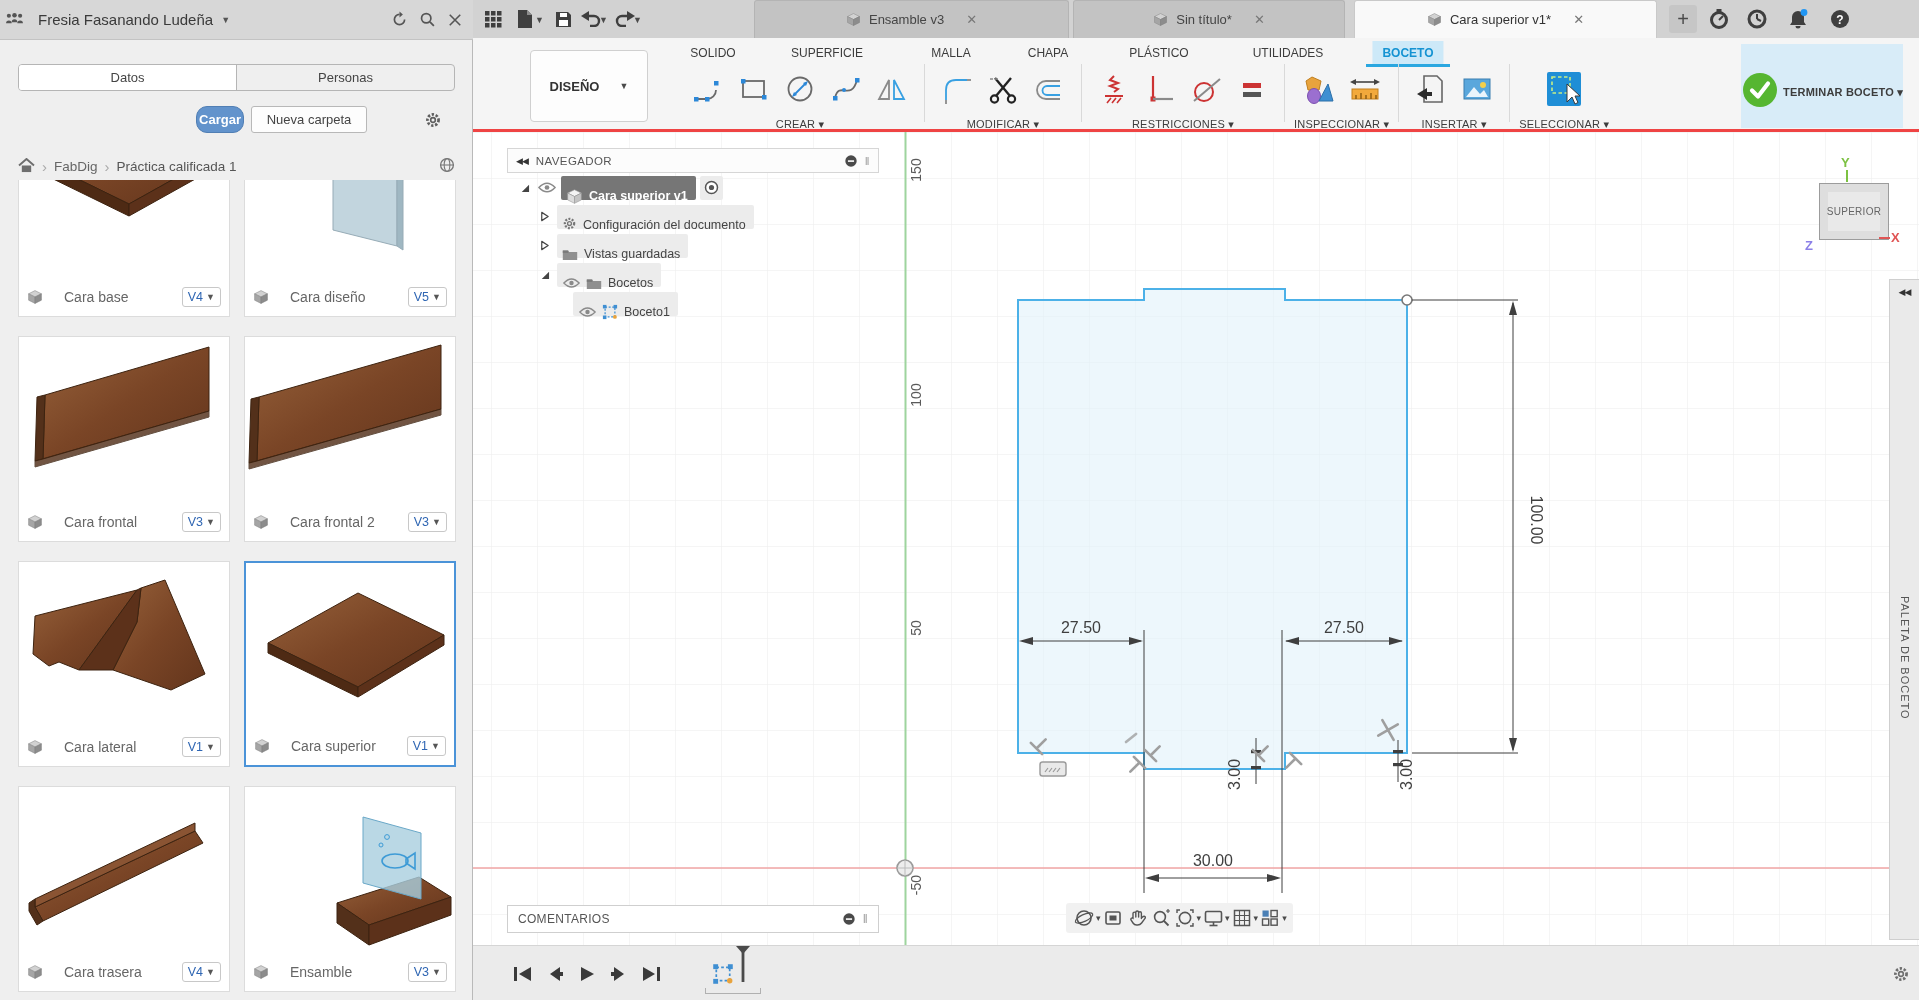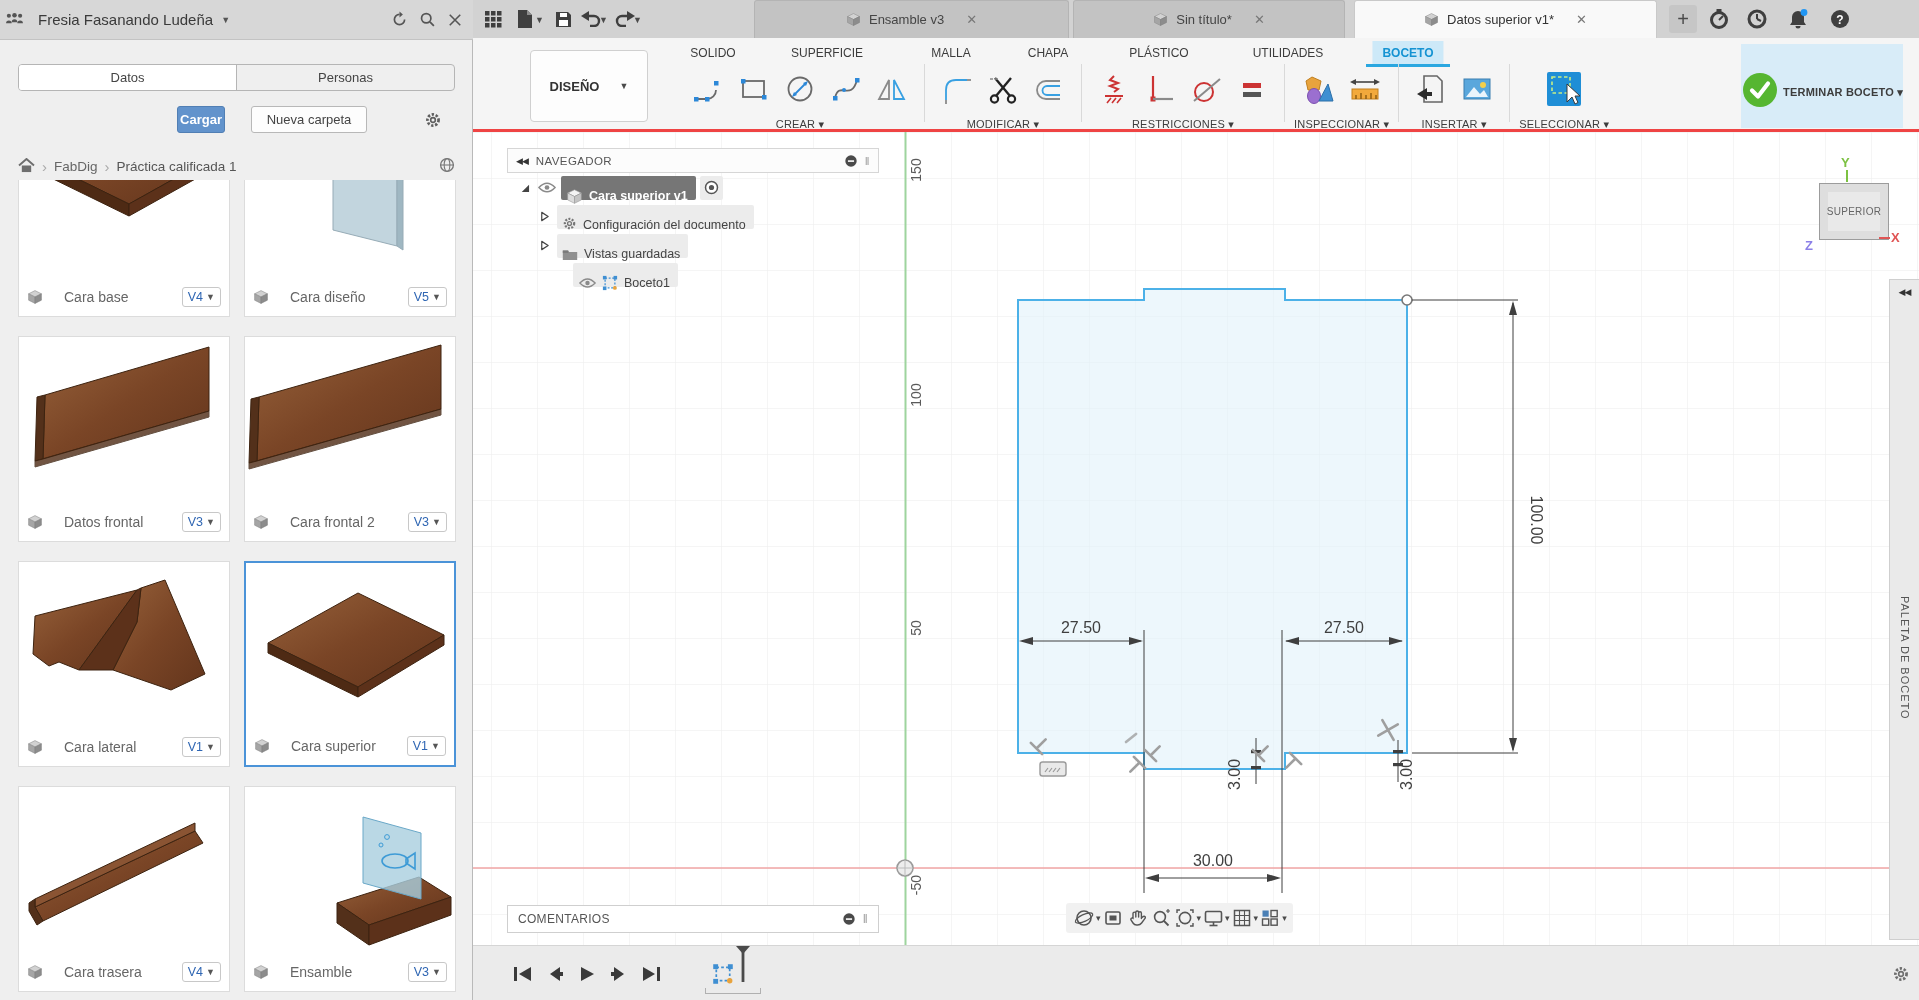--- a/index.html
+++ b/index.html
@@ -9,21 +9,21 @@
 
   
   #lp{position:absolute;left:0;top:0;width:473px;height:1000px;background:#efefef;border-right:1px solid #b9b9b9}
   #lp-header{position:absolute;left:0;top:0;width:473px;height:40px;background:#d7d7d7;border-bottom:1px solid #c3c3c3;display:flex;align-items:center}
   #lp-user{font-size:15px;color:#3a3a3a;margin-left:10px}
   .hicon{display:flex;align-items:center;justify-content:center;width:28px;height:28px;color:#555}
   #lp-tabs{position:absolute;left:18px;top:64px;width:437px;height:27px;display:flex;border:1px solid #b5b5b5;border-radius:4px;overflow:hidden;background:transparent}
   .lp-tab{flex:1;display:flex;align-items:center;justify-content:center;font-size:13px;color:#444}
   .lp-tab.on{background:#fff}
   .lp-tab.off{background:transparent;border-left:1px solid #b5b5b5}
-  .btn-blue{position:absolute;left:177px;top:106px;width:48px;height:27px;background:#6293cc;border:1px solid #517fb4;border-radius:3px;color:#fff;font-weight:bold;font-size:13px;display:flex;align-items:center;justify-content:center}
+  .btn-blue{position:absolute;left:196px;top:106px;width:48px;height:27px;background:#6293cc;border:1px solid #517fb4;border-radius:11px;color:#fff;font-weight:bold;font-size:13px;display:flex;align-items:center;justify-content:center}
   .btn-plain{position:absolute;left:251px;top:106px;width:116px;height:27px;background:#fdfdfd;border:1px solid #b8b8b8;border-radius:3px;color:#444;font-size:13px;display:flex;align-items:center;justify-content:center}
   #lp-crumb{position:absolute;left:18px;top:154px;width:437px;height:24px;display:flex;align-items:center;font-size:13.5px;color:#666}
   #lp-crumb .sep{color:#aaa;margin:0 7px;font-size:15px}
   #cards-viewport{position:absolute;left:0;top:180px;width:473px;height:820px;overflow:hidden}
   #cards-grid{position:relative;top:-69px;left:18px;width:438px;display:grid;grid-template-columns:212px 212px;column-gap:14px;row-gap:19px}
   .card{width:212px;height:206px;background:#fff;border:1px solid #dcdcdc;position:relative}
   .card.sel{border:2px solid #4b93d8}
   .card .thumb{position:absolute;inset:0 0 38px 0;overflow:hidden}
   .card .meta{position:absolute;left:0;right:0;bottom:0;height:38px;display:flex;align-items:center;padding:0 8px}
   .card .nm{font-size:14px;color:#666;margin-left:21px;flex:1;white-space:nowrap;overflow:hidden}
@@ -259,21 +259,21 @@
         <div class="card">
           <div class="thumb"><svg width="212" height="168">
             <polygon points="24,122 26,58 190,10 190,74" fill="url(#wg)" stroke="#3d2310"></polygon>
             <polygon points="16,124 24,122 26,58 18,60" fill="#53301a" stroke="#3d2310"></polygon>
             <polygon points="16,124 190,74 190,80 16,130" fill="#4e2a14" stroke="#3d2310" opacity=".8"></polygon>
               </svg></div>
           <div class="meta">
               <svg width="16" height="16">
                 <use href="#i-cube"></use>
               </svg>
-            <span class="nm">Datos frontal</span>
+            <span class="nm">Cara frontal</span>
             <span class="vchip">
                 <b>V3</b>
                 <i>▼</i>
               </span>
             </div>
         </div>
 
         <div class="card">
           <div class="thumb"><svg width="212" height="168">
             <polygon points="12,124 14,60 196,8 196,72" fill="url(#wg)" stroke="#3d2310"></polygon>
@@ -428,21 +428,21 @@
       <svg width="15" height="15">
           <use href="#i-cube"></use>
         </svg>
       <span>Sin título*</span>
       <span class="x">✕</span>
     </div>
     <div class="dtab on" style="left:881px;width:303px">
       <svg width="15" height="15">
           <use href="#i-cube"></use>
         </svg>
-      <span>Datos superior v1*</span>
+      <span>Cara superior v1*</span>
       <span class="x">✕</span>
     </div>
     <div class="abs" style="left:1196px;top:5px;width:28px;height:28px;background:#c6c6c6;border-radius:3px;display:flex;align-items:center;justify-content:center;font-size:20px;color:#4a4a4a">+</div>
 
     <span class="tr-icon" style="left:1233px">
         <svg width="20" height="20">
           <circle cx="10" cy="11" r="7.5" fill="none" stroke="#3f3f3f" stroke-width="3"></circle>
           <rect x="7.5" y="0" width="5" height="4" fill="#3f3f3f"></rect>
           <line x1="10" y1="11" x2="14" y2="7" stroke="#3f3f3f" stroke-width="2"></line>
         </svg>
@@ -813,20 +813,38 @@
             <use href="#i-tri"></use>
           </svg>
         </span>
       <span class="chip">
         <svg width="16" height="13">
             <use href="#i-folder"></use>
           </svg>
         <span>Vistas guardadas</span>
       </span>
     </div>
+    <div class="nrow" style="padding-left:30px">
+      <span class="tribox">
+          <svg width="11" height="11">
+            <use href="#i-trie"></use>
+          </svg>
+        </span>
+      <span class="chip">
+        <span class="eyebox" style="width:18px">
+            <svg width="17" height="12">
+              <use href="#i-eye"></use>
+            </svg>
+          </span>
+        <svg width="16" height="13">
+            <use href="#i-folder"></use>
+          </svg>
+        <span>Bocetos</span>
+      </span>
+    </div>
     <div class="nrow" style="padding-left:66px">
       <span class="chip">
         <span class="eyebox" style="width:18px">
             <svg width="17" height="12">
               <use href="#i-eye"></use>
             </svg>
           </span>
         <svg width="16" height="16">
             <use href="#i-sketch"></use>
           </svg>

